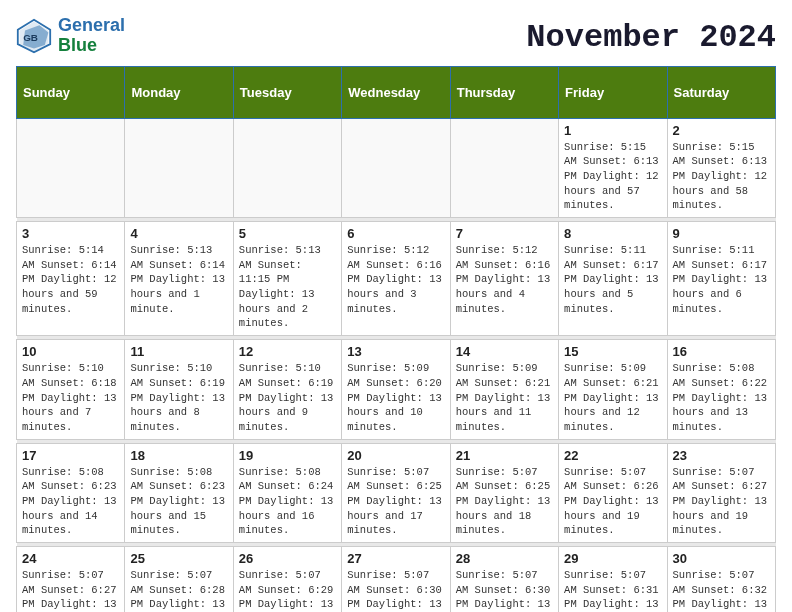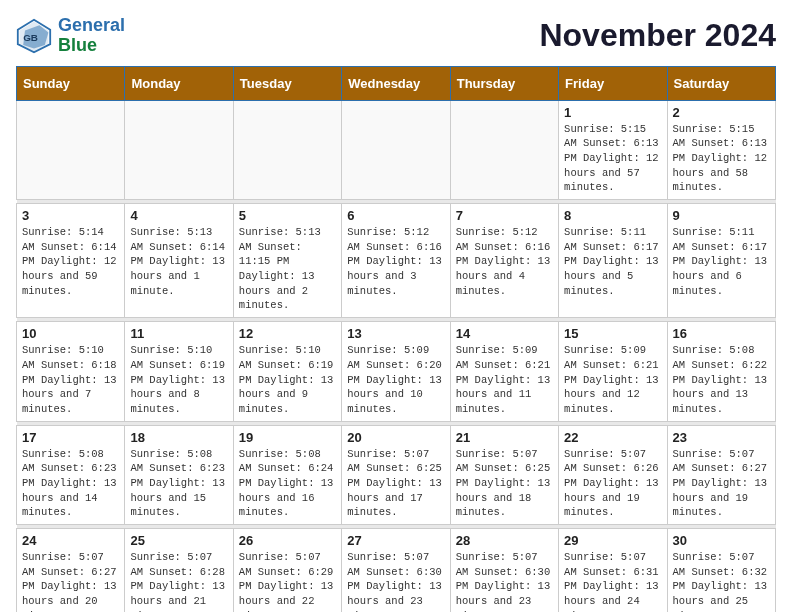--- a/index.html
+++ b/index.html
@@ -5,21 +5,21 @@
     * { margin: 0; padding: 0; box-sizing: border-box; }
     body {
       font-family: Arial, sans-serif;
       background: #fff;
       width: 792px;
       min-height: 612px;
       padding: 16px;
     }
     .header {
       display: flex;
-      align-items: center;
+      align-items: flex-end;
       justify-content: space-between;
       margin-bottom: 10px;
     }
     .logo {
       display: flex;
       align-items: center;
       gap: 6px;
     }
     .logo-text {
       font-size: 18px;
@@ -29,40 +29,41 @@
     }
     .logo-text span {
       color: #2c6fad;
     }
     .logo-icon {
       width: 36px;
       height: 36px;
     }
     .title-block {
       text-align: right;
+      font-family: Liberation Mono, monospace;
     }
     .month-title {
       font-size: 32px;
       font-weight: bold;
       color: #1a1a2e;
     }
     .subtitle {
       font-size: 15px;
       color: #444;
     }
     .calendar {
       width: 100%;
       border-collapse: collapse;
       table-layout: fixed;
     }
     .calendar th {
-      background: #a16207;
+      background: #4d7c0f;
       color: #fff;
       text-align: left;
-      padding: 9px 6px;
+      padding: 18px 6px;
       font-size: 13px;
       border: 1px solid #2c6fad;
     }
     .calendar td {
       border: 1px solid #ccc;
       vertical-align: top;
       padding: 4px 5px;
       font-size: 11px;
       color: #222;
       background: #fff;

